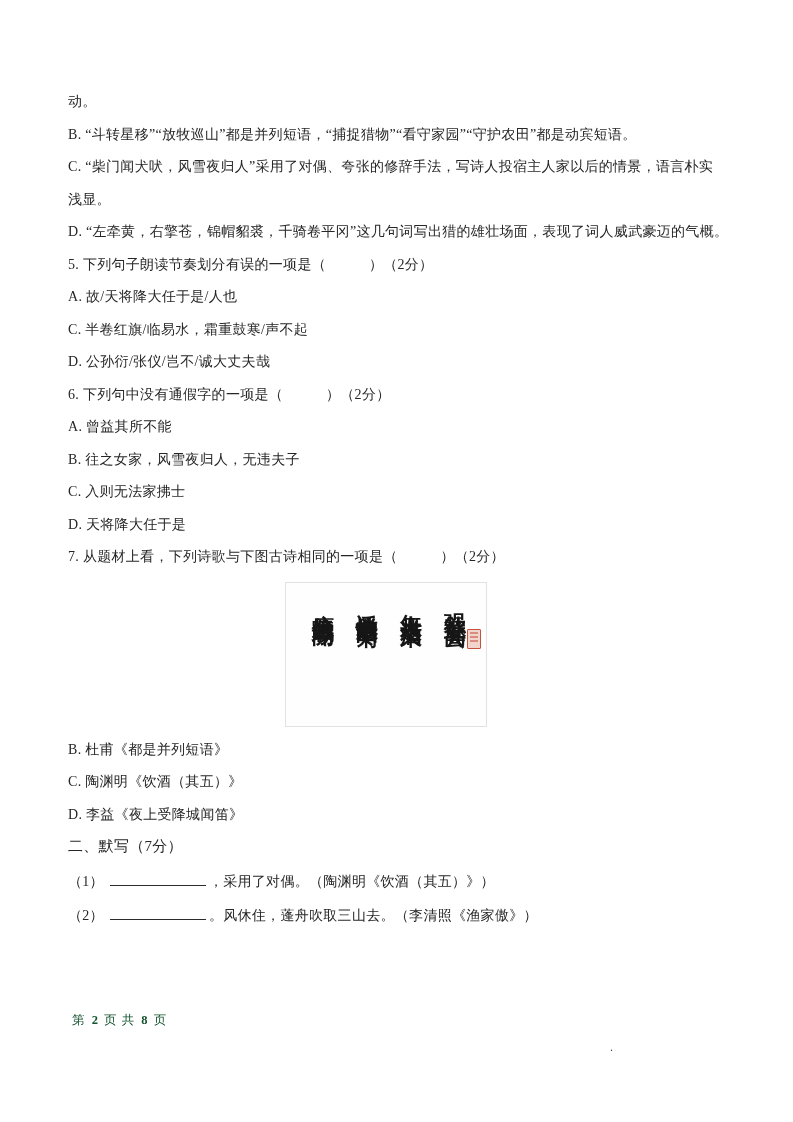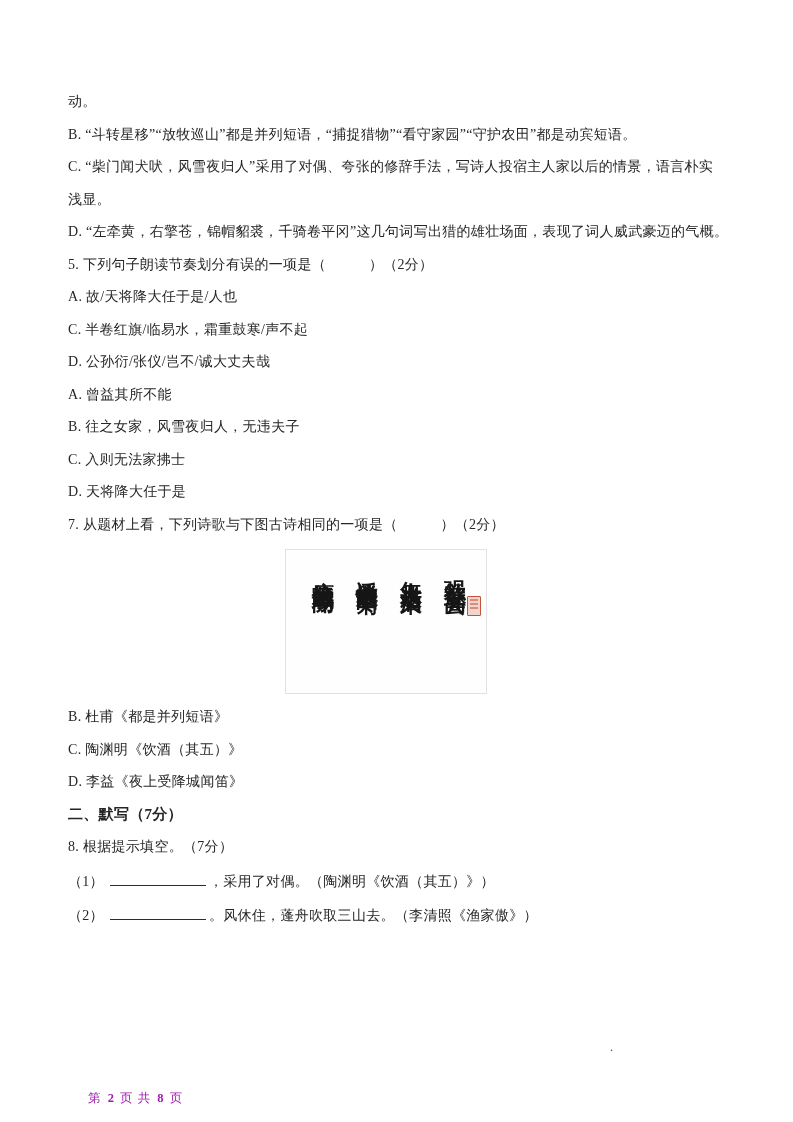--- a/index.html
+++ b/index.html
@@ -16,21 +16,21 @@
     left: 68px; top: 94px; right: 30px;
   }
   .line {
     font-size: 14px;
     line-height: 15px;
     letter-spacing: 0.3px;
     margin: 0 0 17.5px 0;
     white-space: nowrap;
   }
   .line.heading {
-    font-weight: bold;
+    font-weight: normal;
     font-size: 15px;
   }
   .blank {
     display: inline-block;
     width: 96px;
     height: 13px;
     border-bottom: 1px solid #2c2c2c;
     margin: 0 3px 0 6px;
     vertical-align: baseline;
   }
@@ -66,25 +66,24 @@
       linear-gradient(180deg, rgba(196,82,61,.55) 0 2px, transparent 2px 4px,
         rgba(196,82,61,.55) 4px 6px, transparent 6px 8px,
         rgba(196,82,61,.55) 8px 10px, transparent 10px) center / 8px 14px no-repeat,
       #f1d4cc;
     border: 1px solid #c4523d;
     border-radius: 1px;
   }
   
   .footer {
     position: absolute;
-    left: 72px; top: 1090px;
+    left: 72px; top: 1012px;
     font-size: 12.5px;
     letter-spacing: 1px;
-    color: #a21caf;
-    margin-left: 16px;
+    color: #14532d;
   }
   .footer .b { font-weight: bold; letter-spacing: 0; padding: 0 2px; }
   .stray-dot {
     position: absolute;
     left: 610px; top: 1040px;
     font-size: 12px;
     color: #444;
   }
 </style>
 </head>
@@ -93,39 +92,39 @@
 <div id="content">
     <div class="line">动。</div>
     <div class="line">B. “斗转星移”“放牧巡山”都是并列短语，“捕捉猎物”“看守家园”“守护农田”都是动宾短语。</div>
     <div class="line">C. “柴门闻犬吠，风雪夜归人”采用了对偶、夸张的修辞手法，写诗人投宿主人家以后的情景，语言朴实</div>
     <div class="line">浅显。</div>
     <div class="line">D. “左牵黄，右擎苍，锦帽貂裘，千骑卷平冈”这几句词写出猎的雄壮场面，表现了词人威武豪迈的气概。</div>
     <div class="line">5. 下列句子朗读节奏划分有误的一项是（　　　）（2分）</div>
     <div class="line">A. 故/天将降大任于是/人也</div>
     <div class="line">C. 半卷红旗/临易水，霜重鼓寒/声不起</div>
     <div class="line">D. 公孙衍/张仪/岂不/诚大丈夫哉</div>
+    <div class="line">6. 下列句中没有通假字的一项是（　　　）（2分）</div>
     <div class="line">A. 曾益其所不能</div>
     <div class="line">B. 往之女家，风雪夜归人，无违夫子</div>
     <div class="line">C. 入则无法家拂士</div>
     <div class="line">D. 天将降大任于是</div>
     <div class="line">7. 从题材上看，下列诗歌与下图古诗相同的一项是（　　　）（2分）</div>
     <div class="figure">
       <div class="poem">
         <div class="poem-col">强欲登高去</div>
         <div class="poem-col">無人送酒來</div>
         <div class="poem-col">遥憐故園菊</div>
         <div class="poem-col">應傍戰場開</div>
       </div>
       <div class="seal"></div>
     </div>
     <div class="line">B. 杜甫《都是并列短语》</div>
     <div class="line">C. 陶渊明《饮酒（其五）》</div>
     <div class="line">D. 李益《夜上受降城闻笛》</div>
     <div class="line heading">二、默写（7分）</div>
-    <div class="line">8. 根据提示填空。（7分）</div>
     <div class="line"><span>（1）</span><span class="blank"></span><span>，采用了对偶。（陶渊明《饮酒（其五）》）</span></div>
     <div class="line"><span>（2）</span><span class="blank"></span><span>。风休住，蓬舟吹取三山去。（李清照《渔家傲》）</span></div>
   </div>
 
 <div class="footer">
   <span>第</span>
   <span class="b">2</span>
   <span>页 共</span>
   <span class="b">8</span>
   <span>页</span>

